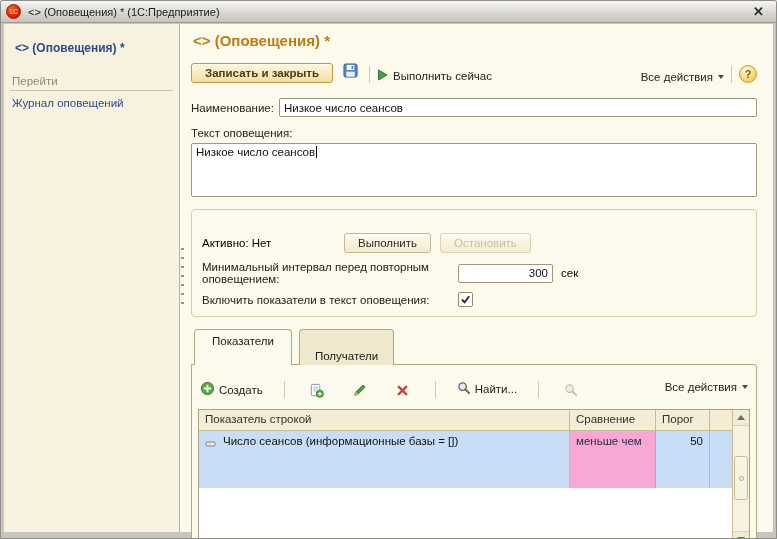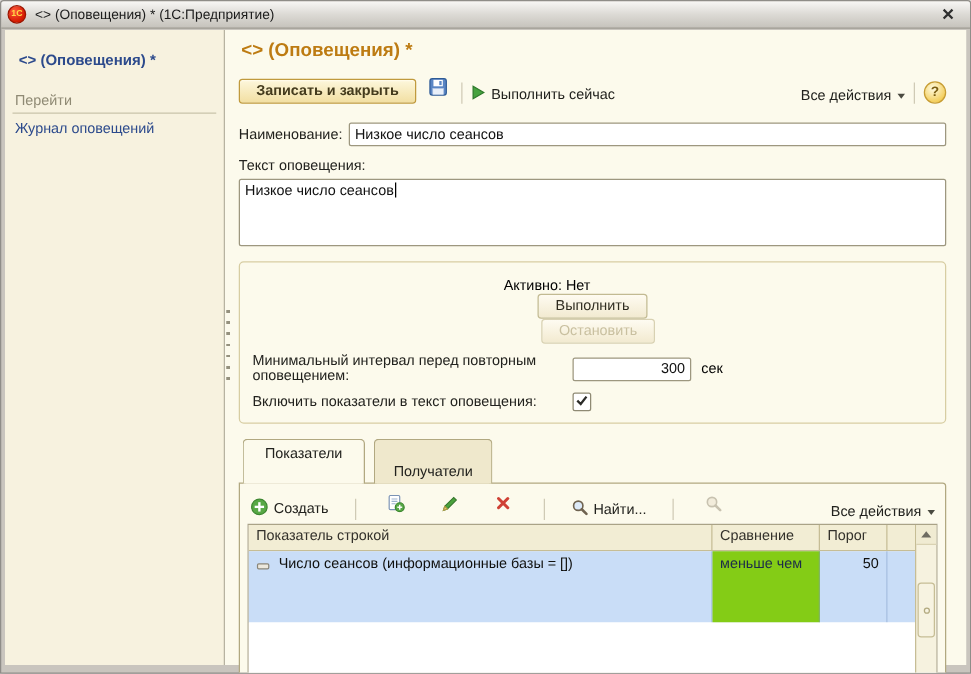--- a/index.html
+++ b/index.html
@@ -73,55 +73,55 @@
     font-family:"Liberation Sans",sans-serif; font-size:11.5px; padding:1px 4px; color:#111; }
   .name-input { flex:1; margin-left:5px; }
   .standalone { margin-top:10px; }
   .textbox { margin-top:4px; height:54px; background:#fff; border:1px solid #9d977f; border-radius:2px;
     font-size:11.5px; padding:2px 4px; color:#111; }
   .caret { display:inline-block; width:1px; height:12px; background:#000; vertical-align:-2px; margin-left:1px; }
 
   
   .groupbox { margin-top:12px; border:1px solid #d7cda2; border-radius:4px; padding:7px 10px 9px 10px; }
   .g-row { display:flex; align-items:center; margin-top:8px; }
-  .g-row:first-child { margin-top:6px;flex-direction:column; }
+  .g-row:first-child { margin-top:16px; }
   .g-lbl { width:256px; flex:none; font-size:11.5px; color:#22221e; }
   .active-lbl { width:142px; flex:none; font-size:11.5px; }
   .sched-input { flex:1; }
   .more-btn { width:23px; height:19px; margin-left:2px; padding:0; font-size:10px; letter-spacing:1px; }
   .num-input { width:95px; text-align:right; }
   .unit { margin-left:8px; font-size:11.5px; }
   .checkbox { width:15px; height:15px; background:#fff; border:1px solid #8f8a74; border-radius:2px;
     display:flex; align-items:center; justify-content:center; cursor:pointer; }
 
   
   .tabs { display:flex; margin-top:11px; padding-left:3px; position:relative; z-index:2; }
   .tab { padding:20px 15px 3px 15px; font-size:11.5px; color:#22221e; background:#efe8cc;
     border:1px solid #b1a880; border-bottom:none; border-radius:4px 4px 0 0; margin-right:7px;
     cursor:pointer; position:relative; top:1px; }
   .tab.active { background:#fcfaec; padding:5px 17px 4px 17px; top:1px; }
 
   .tabpanel { border:1px solid #b1a880; border-radius:0 3px 3px 3px; background:#fcfaec;
     height:181px; padding:4px 6px 6px 6px; position:relative; }
 
-  .toolbar { display:flex; align-items:flex-end; gap:21px; height:25px; padding:0 2px; }
+  .toolbar { display:flex; align-items:flex-start; gap:21px; height:25px; padding:0 2px;margin-top:12px; }
   .tb-item { display:flex; align-items:center; gap:4px; font-size:11.5px; color:#22221e; cursor:pointer; }
 
   
   .grid { margin-top:3px; height:139px; border:1px solid #aaa387; background:#fff; display:flex; }
   .grid-main { flex:1; display:flex; flex-direction:column; min-width:0; }
   .grid-header { display:flex; height:21px; background:#f2edd4; border-bottom:1px solid #c6bd95;
     flex:none; font-size:11.5px; color:#33312b; }
   .gh { padding:3px 6px; border-right:1px solid #c6bd95; overflow:hidden; white-space:nowrap; }
   .gh-1 { flex:1; } .gh-2 { width:86px; flex:none; } .gh-3 { width:54px; flex:none; }
   .gh-4 { width:22px; flex:none; border-right:none; }
   .grid-row { display:flex; height:57px; background:#c9ddf7; flex:none; font-size:11.5px; color:#10100e; }
   .gr { border-right:1px solid rgba(125,155,198,.45); }
   .gr-1 { flex:1; display:flex; align-items:flex-start; gap:6px; padding:4px 6px; overflow:hidden; white-space:nowrap; }
-  .gr-2 { width:86px; flex:none; background:#84cc16; color:#1d2c4a; padding:4px 6px; }
+  .gr-2 { width:86px; flex:none; background:#f9a8d4; color:#1d2c4a; padding:4px 6px; }
   .gr-3 { width:54px; flex:none; text-align:right; padding:4px 6px; }
   .gr-4 { width:22px; flex:none; border-right:none; }
   .row-dash-wrap { flex:none; margin-top:3px; }
   .grid-empty { flex:1; background:#fff; }
 
   .vscroll { width:17px; flex:none; position:relative; background:#f6f2df; border-left:1px solid #c6bd95; }
   .vs-btn { position:absolute; left:0; right:0; height:16px; background:#f0ebd2;
     display:flex; align-items:center; justify-content:center; cursor:pointer; }
   .vs-btn.top { top:0; border-bottom:1px solid #d9d2b2; }
   .vs-btn.bottom { bottom:0; border-top:1px solid #d9d2b2; }

